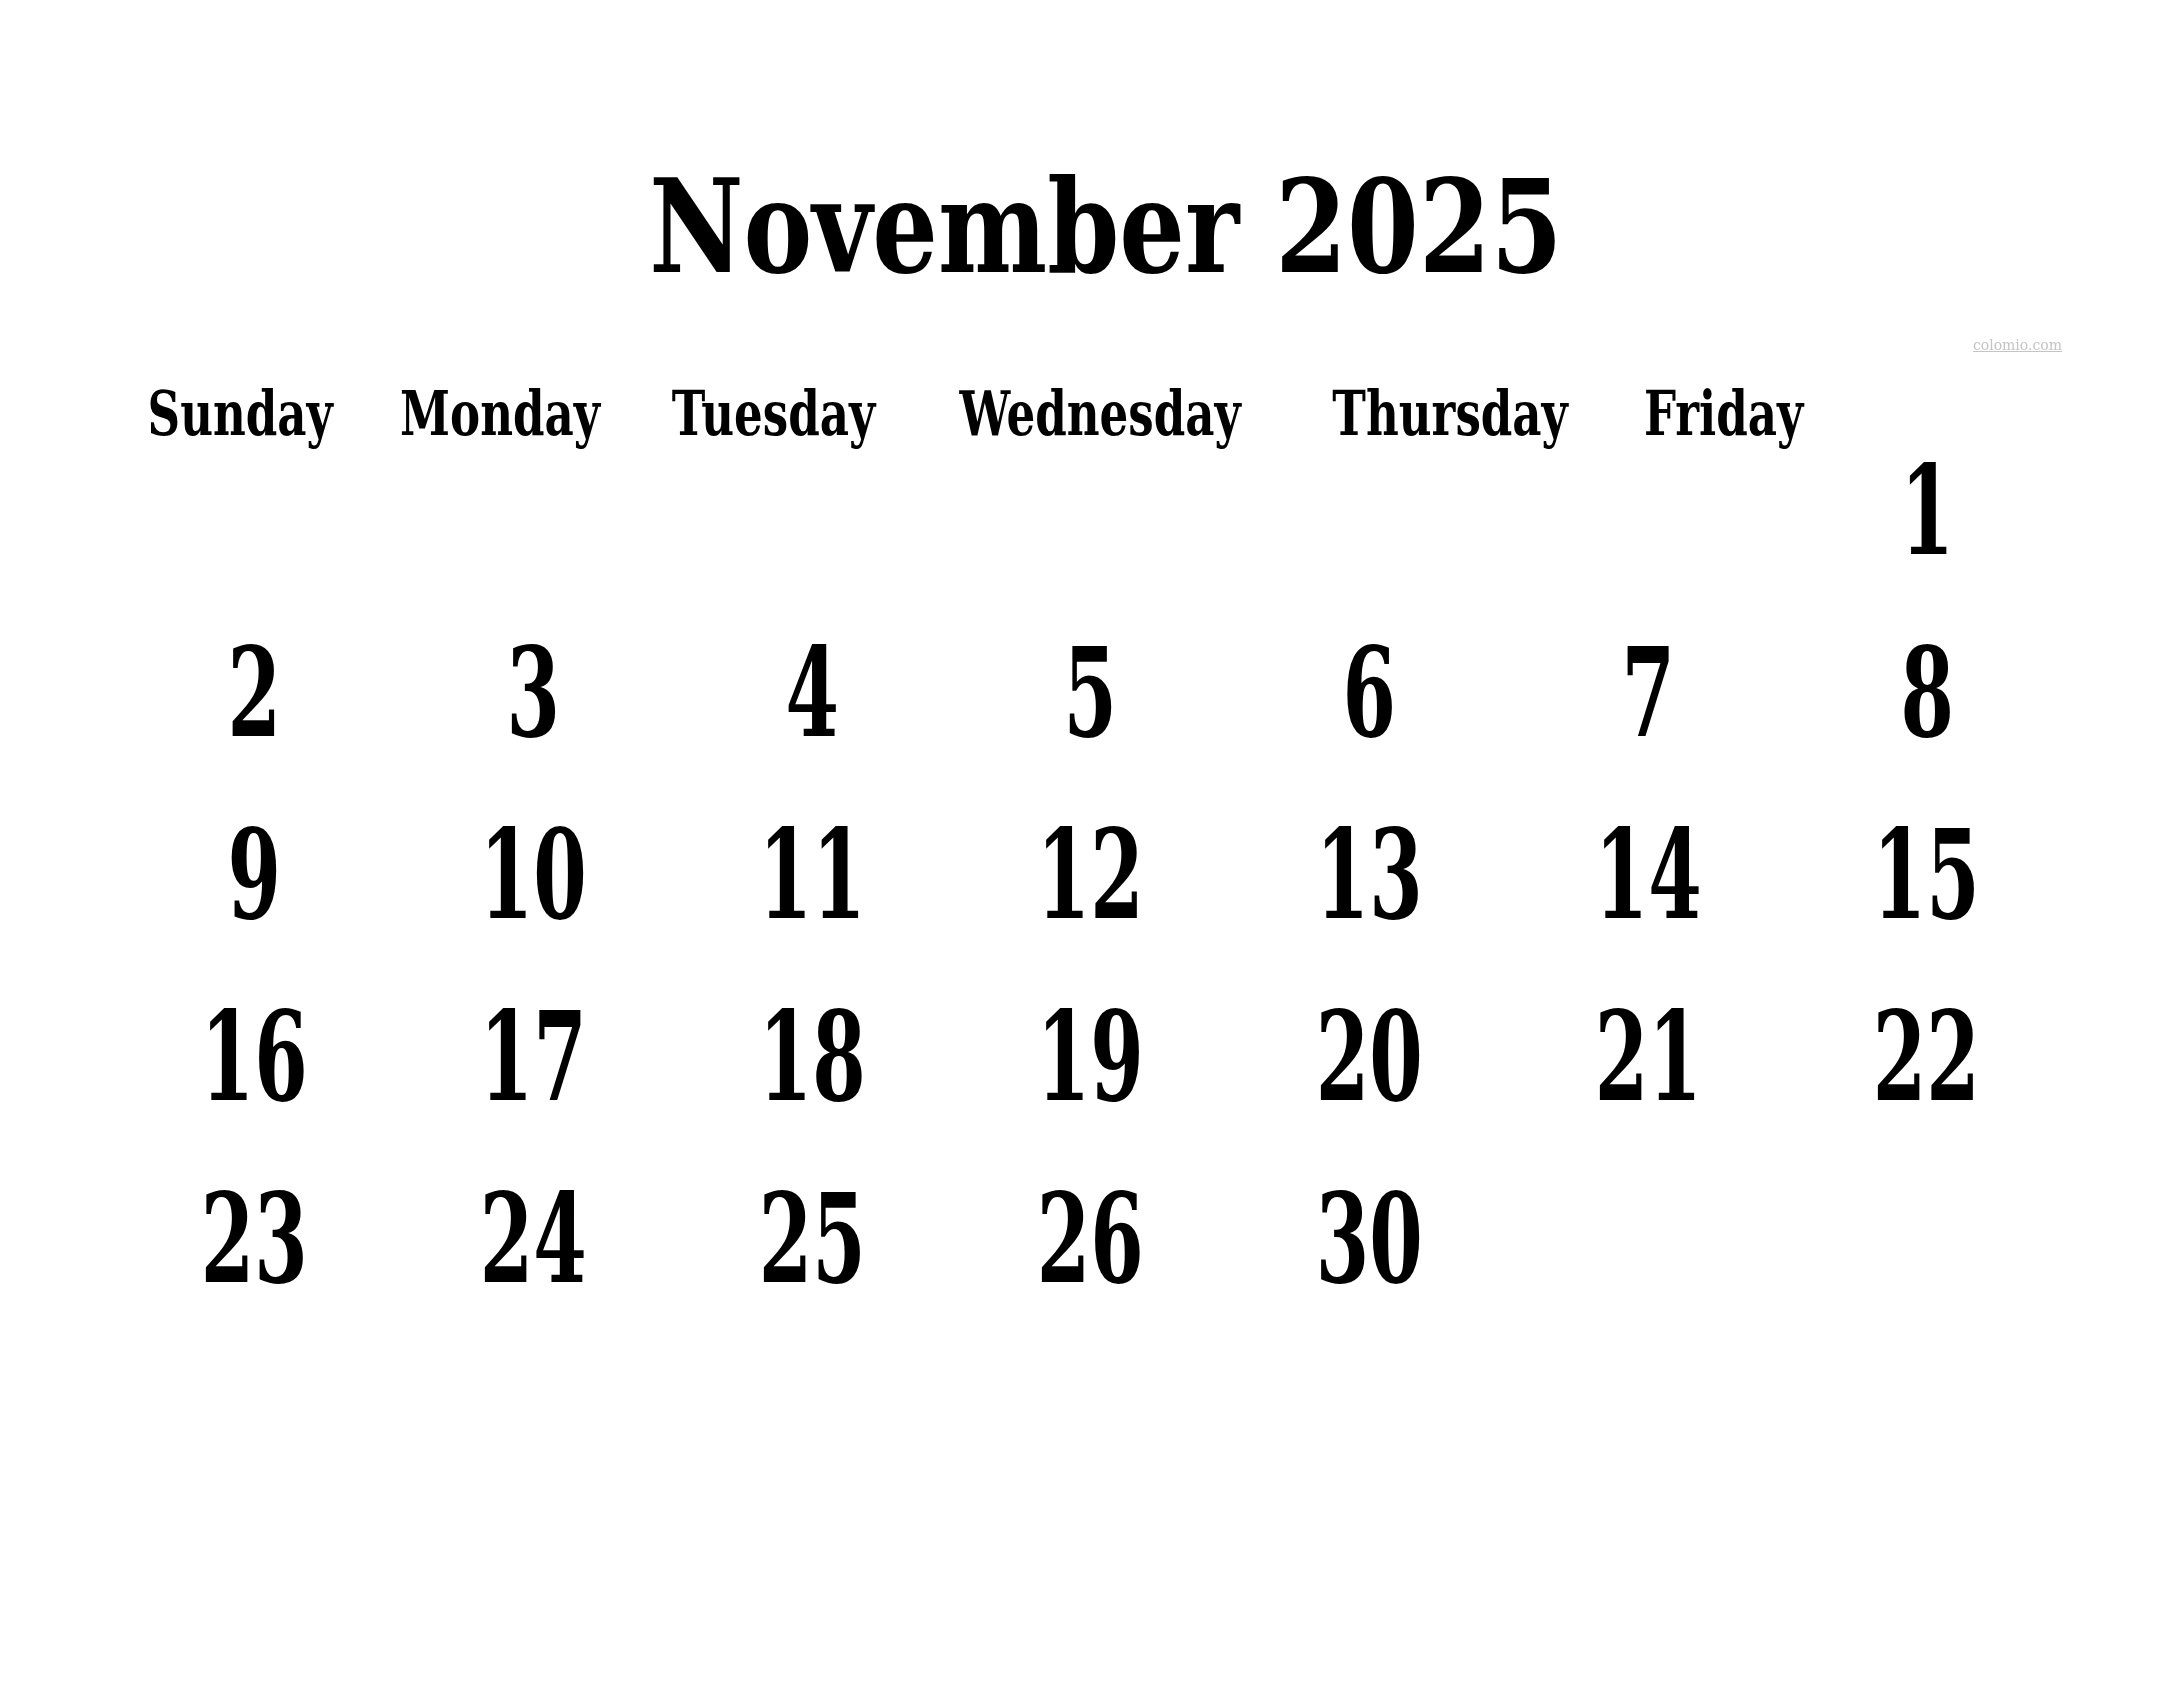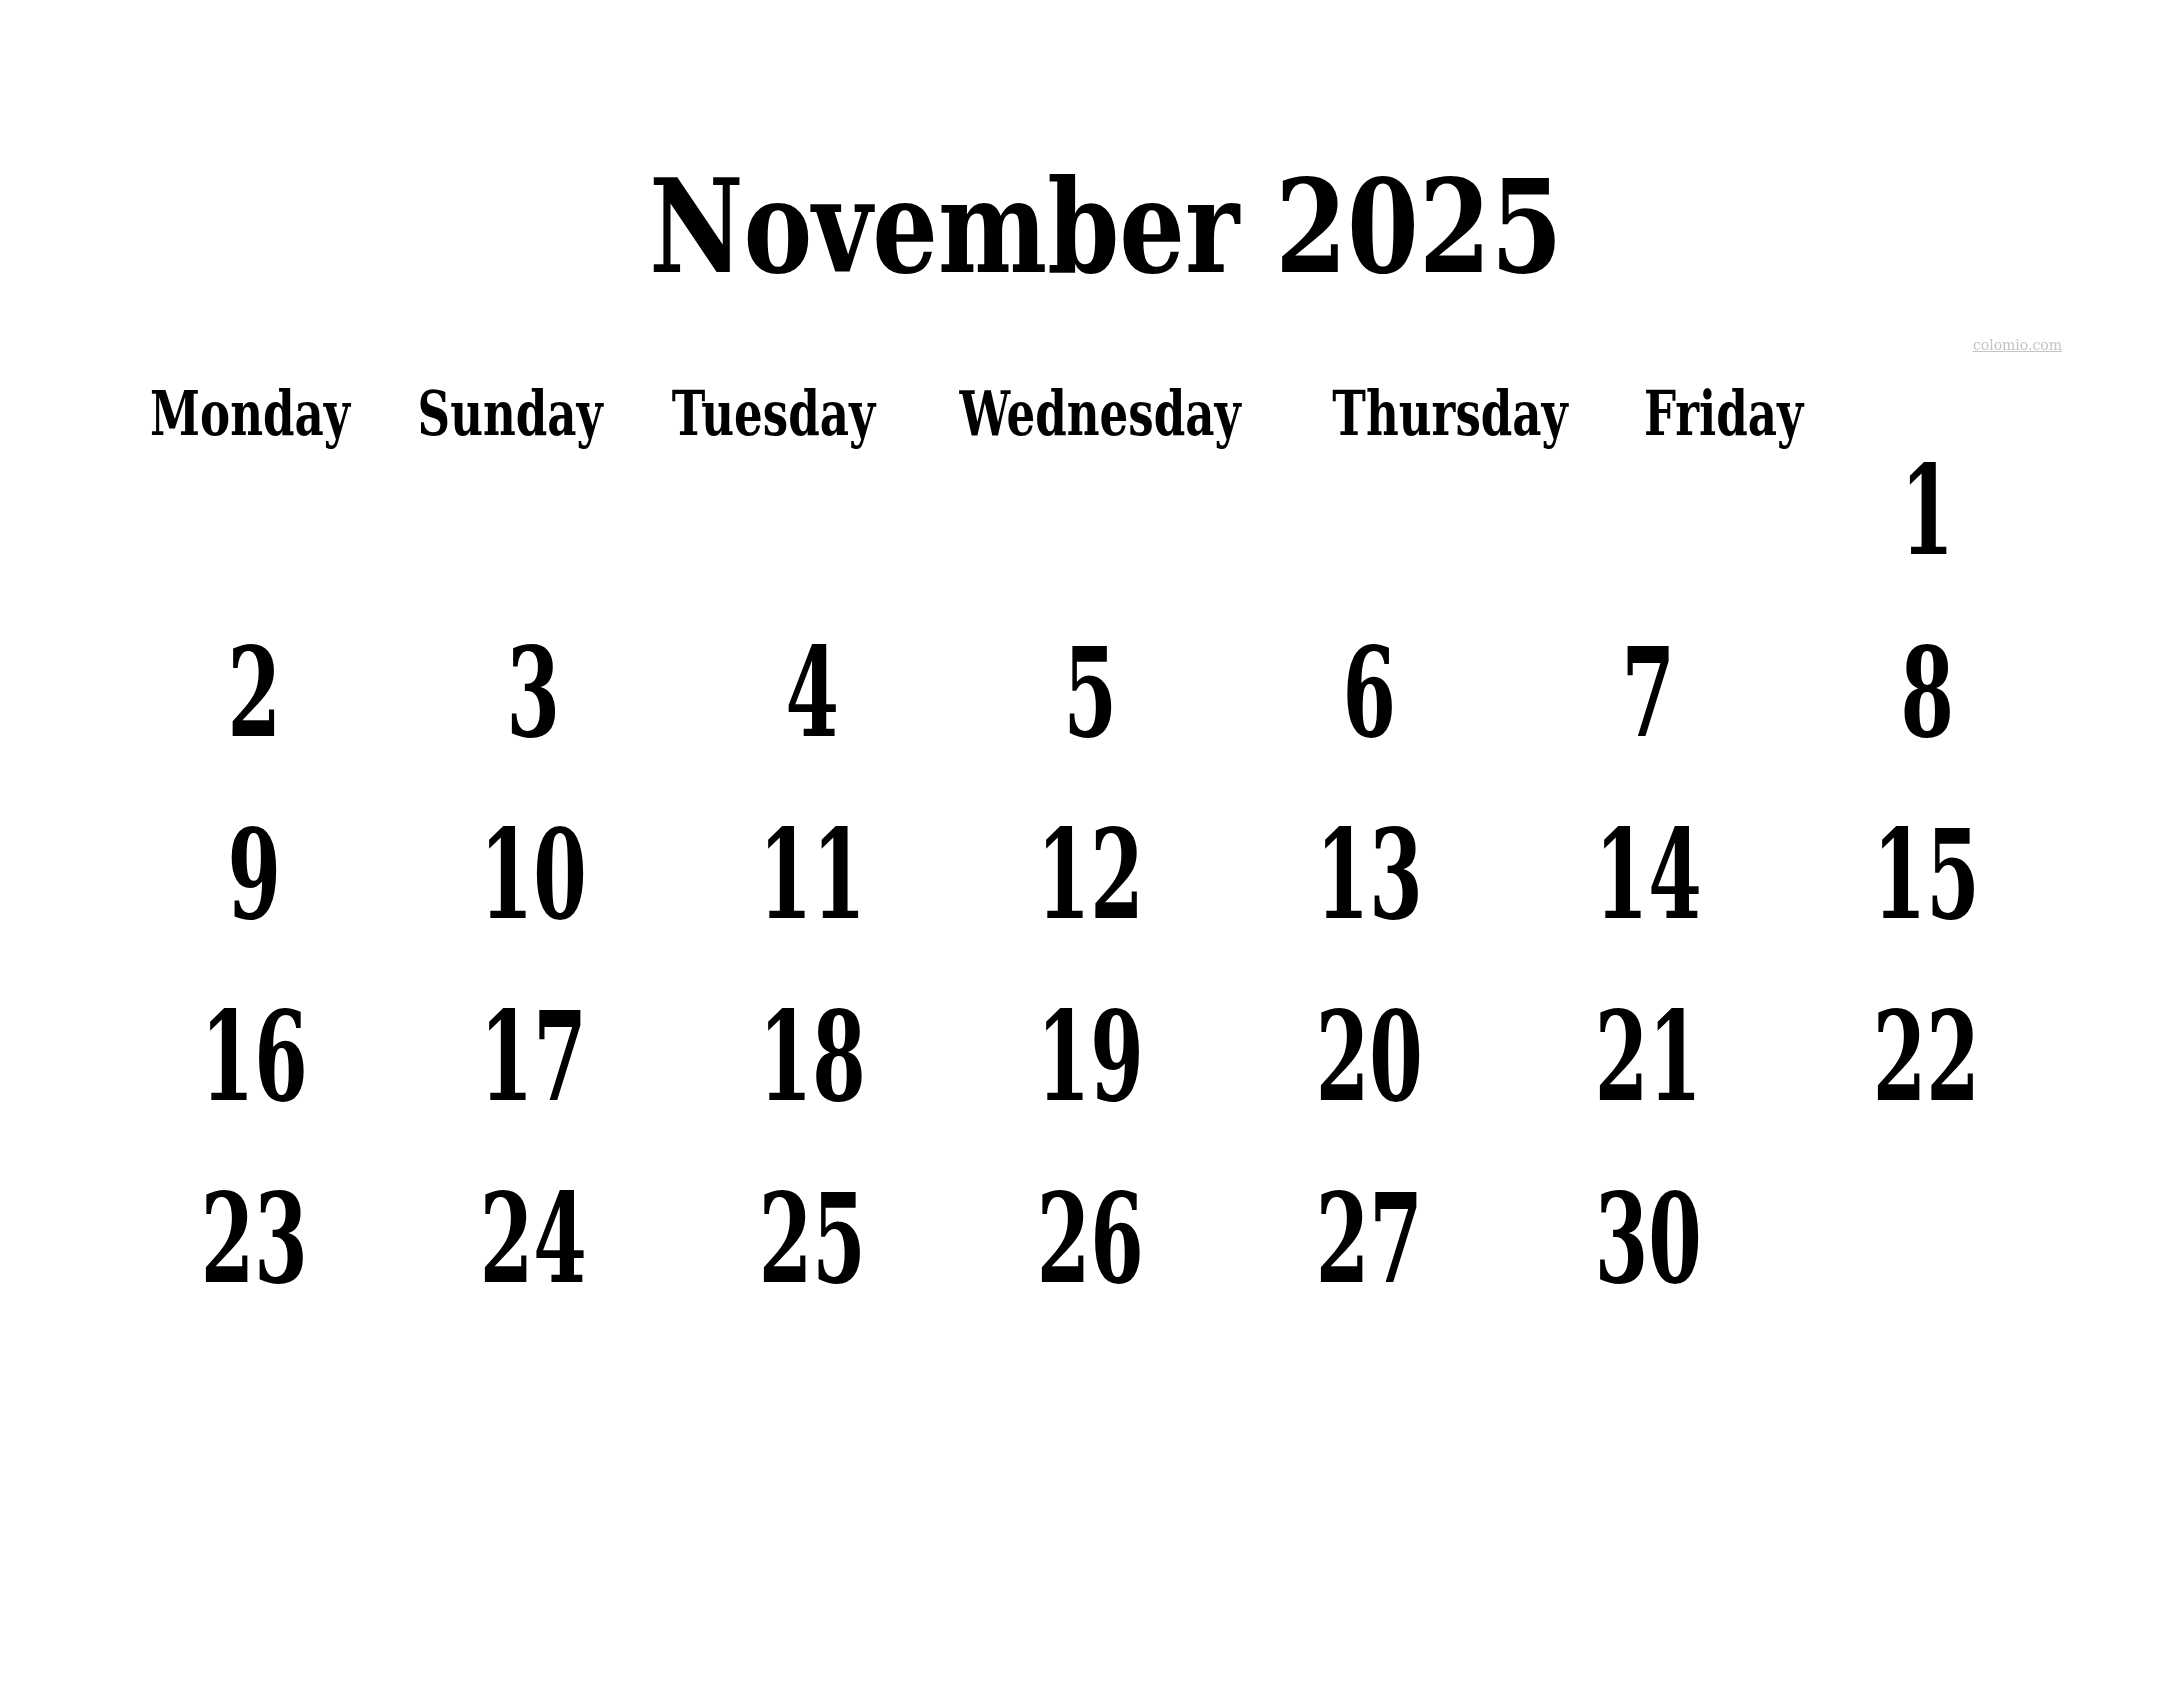--- a/index.html
+++ b/index.html
@@ -104,26 +104,26 @@
 <body>
 
 <div class="page">
 
   <h1 class="title"><span class="squeeze-title">November 2025</span></h1>
 
   <a class="watermark">colomio.com</a>
 
   <div class="weekday-row">
     <div class="hcell">
+        <span class="squeeze-h">Sunday</span>
+      </div>
+    <div class="hcell">
         <span class="squeeze-h">Monday</span>
       </div>
     <div class="hcell">
-        <span class="squeeze-h">Sunday</span>
-      </div>
-    <div class="hcell">
         <span class="squeeze-h">Tuesday</span>
       </div>
     <div class="hcell">
         <span class="squeeze-h">Wednesday</span>
       </div>
     <div class="hcell">
         <span class="squeeze-h">Thursday</span>
       </div>
     <div class="hcell">
         <span class="squeeze-h">Friday</span>
@@ -225,23 +225,20 @@
       </div>
     <div class="cell">
         <span class="squeeze-n">24</span>
       </div>
     <div class="cell">
         <span class="squeeze-n">25</span>
       </div>
     <div class="cell">
         <span class="squeeze-n">26</span>
       </div>
-    <div class="cell">
-        <span class="squeeze-n">27</span>
-      </div>
 
     <div class="cell">
         <span class="squeeze-n">30</span>
       </div>
     <div class="cell">
         <span class="squeeze-n"></span>
       </div>
     <div class="cell">
         <span class="squeeze-n"></span>
       </div>

